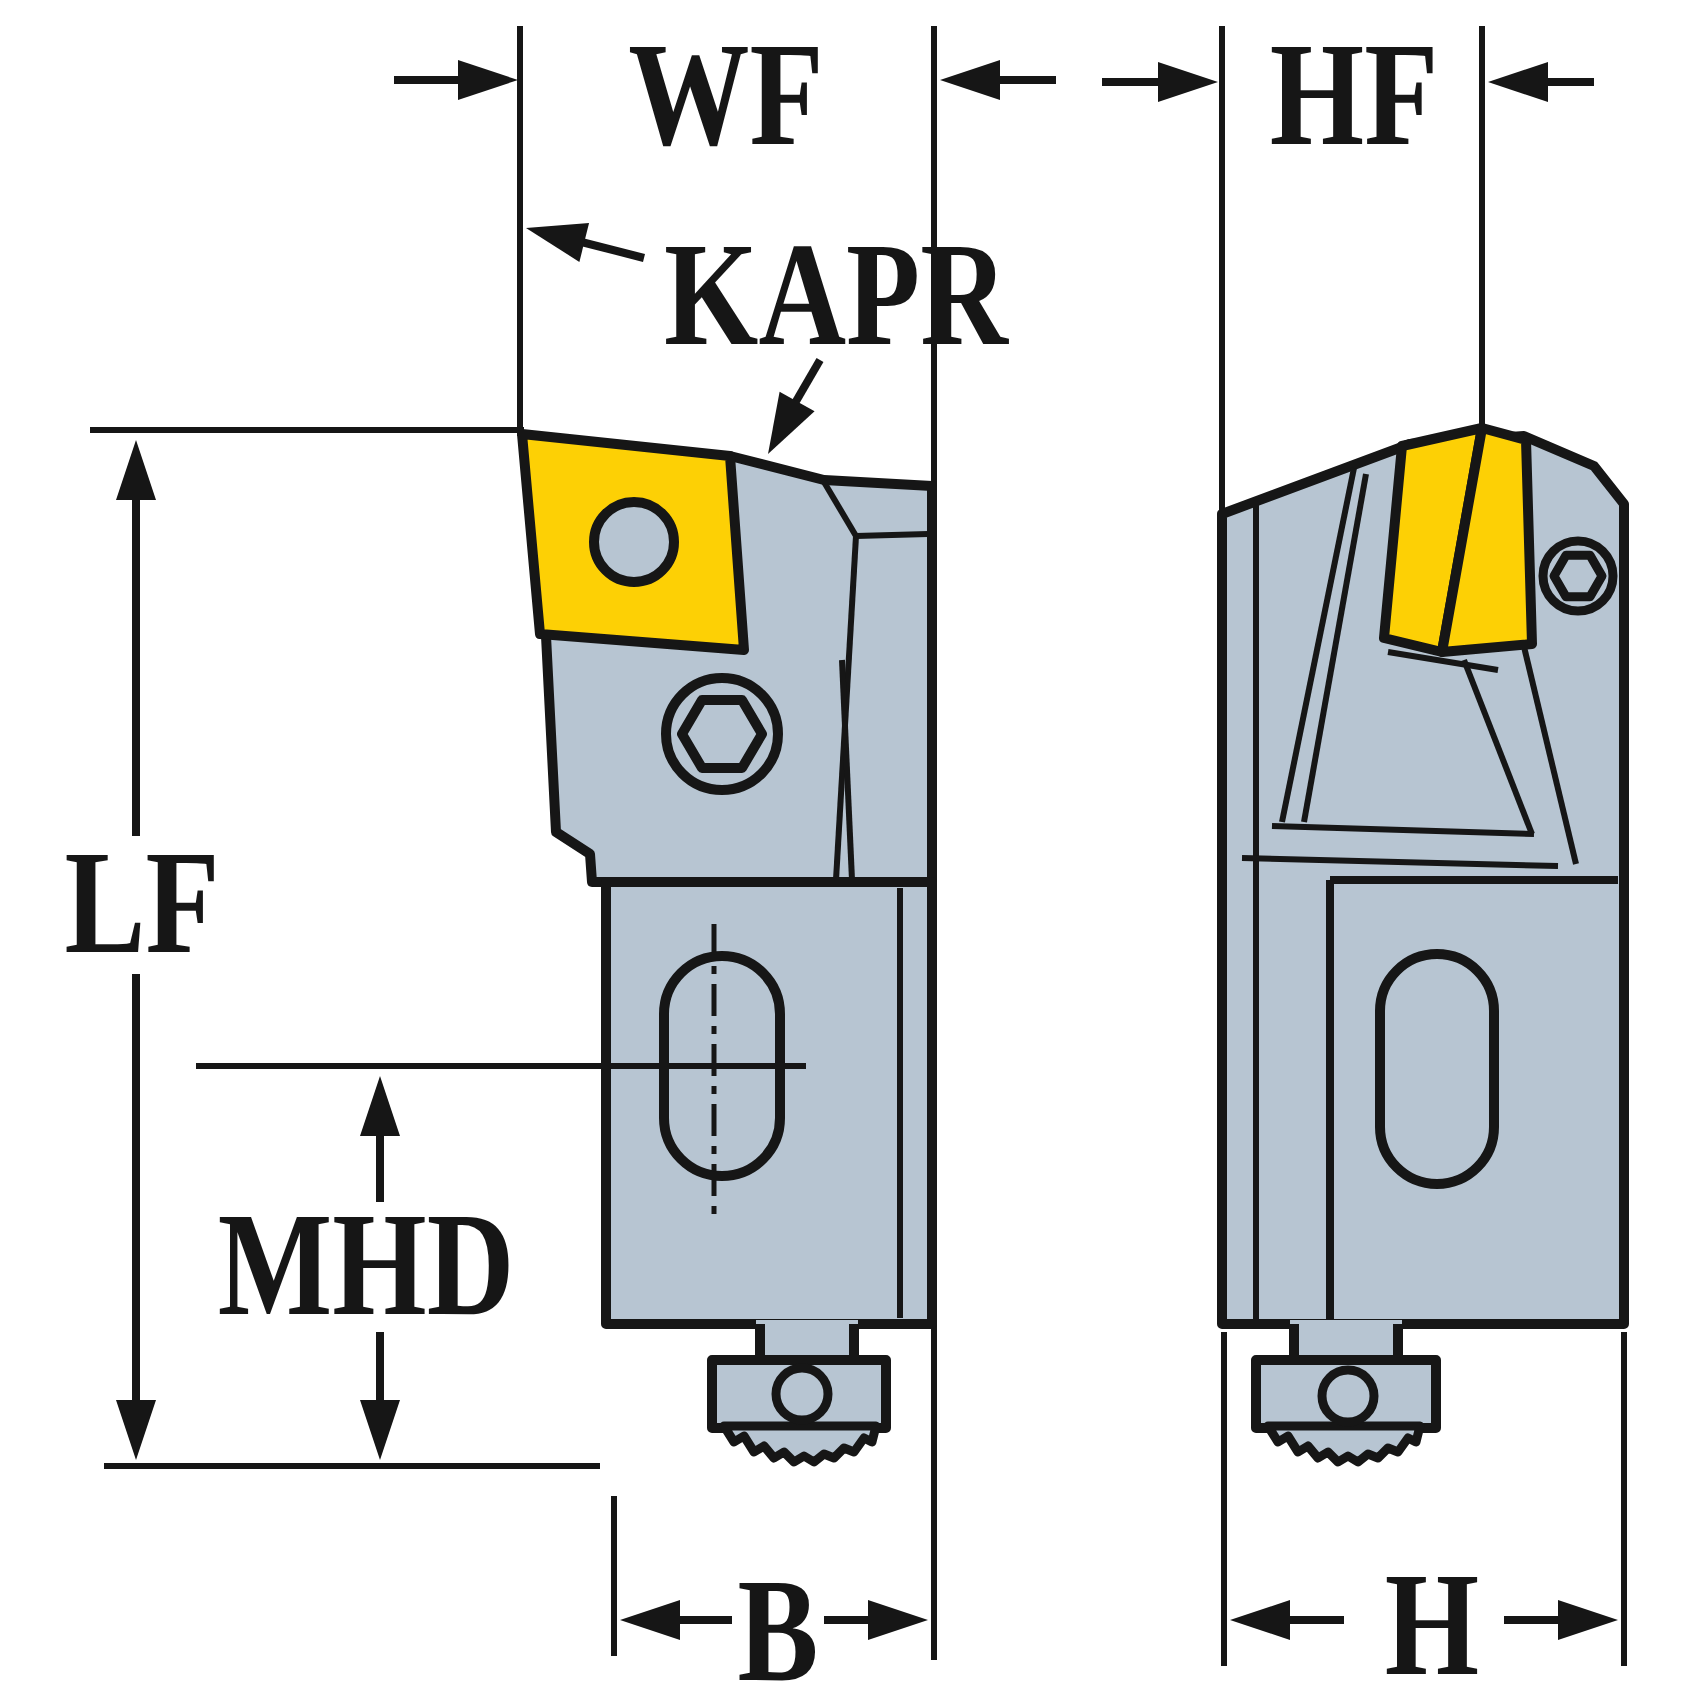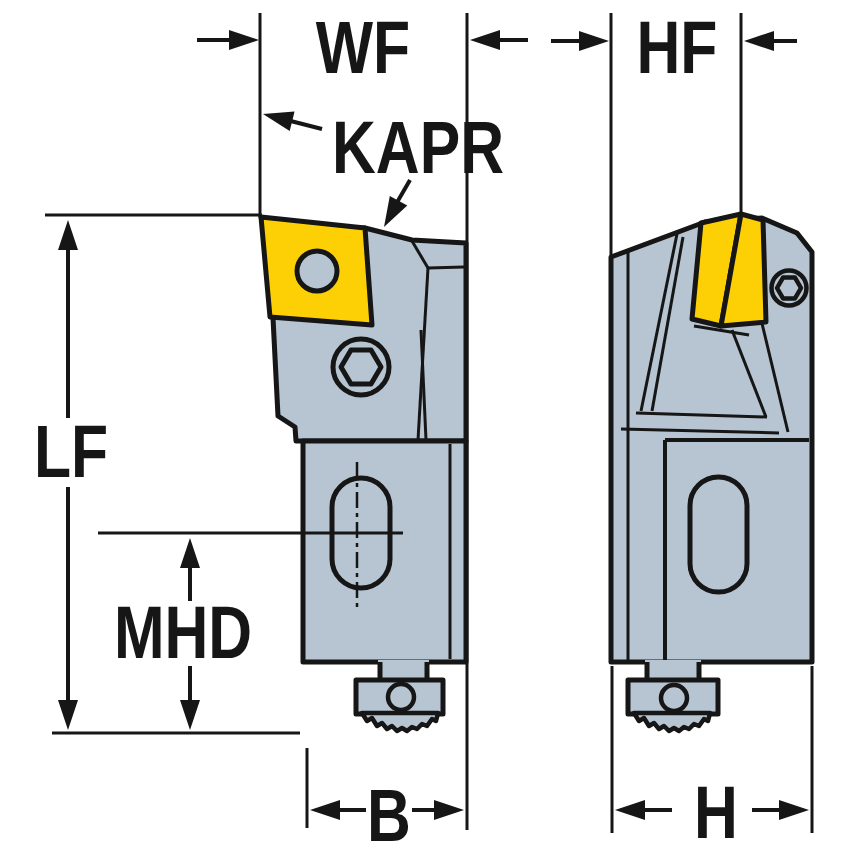--- a/index.html
+++ b/index.html
@@ -4,21 +4,21 @@
 <style>
   :root{
     --insert:#fdd005;
     --steel:#b7c5d2;
     --ink:#161616;
     --background:#ffffff;
   }
   html,body{margin:0;padding:0;background:var(--background);}
   #stage{
     position:relative;width:854px;height:854px;background:var(--background);
-    font-family:Liberation Sans, sans-serif;overflow:hidden;
+    font-family:Liberation Serif, serif;overflow:hidden;
   }
   #drawing{position:absolute;left:0;top:0;}
   .ext{stroke:var(--ink);stroke-width:3;fill:none;}
   .dimline{stroke:var(--ink);stroke-width:4;fill:none;}
   .ah{fill:var(--ink);stroke:none;}
   .steel{fill:var(--steel);stroke:var(--ink);stroke-width:5;stroke-linejoin:round;}
   .steel-thin{fill:var(--steel);stroke:var(--ink);stroke-width:4.5;stroke-linejoin:round;}
   .inner{stroke:var(--ink);stroke-width:3;fill:none;}
   .inner4{stroke:var(--ink);stroke-width:4;fill:none;}
   .outline5{fill:none;stroke:var(--ink);stroke-width:5;}

